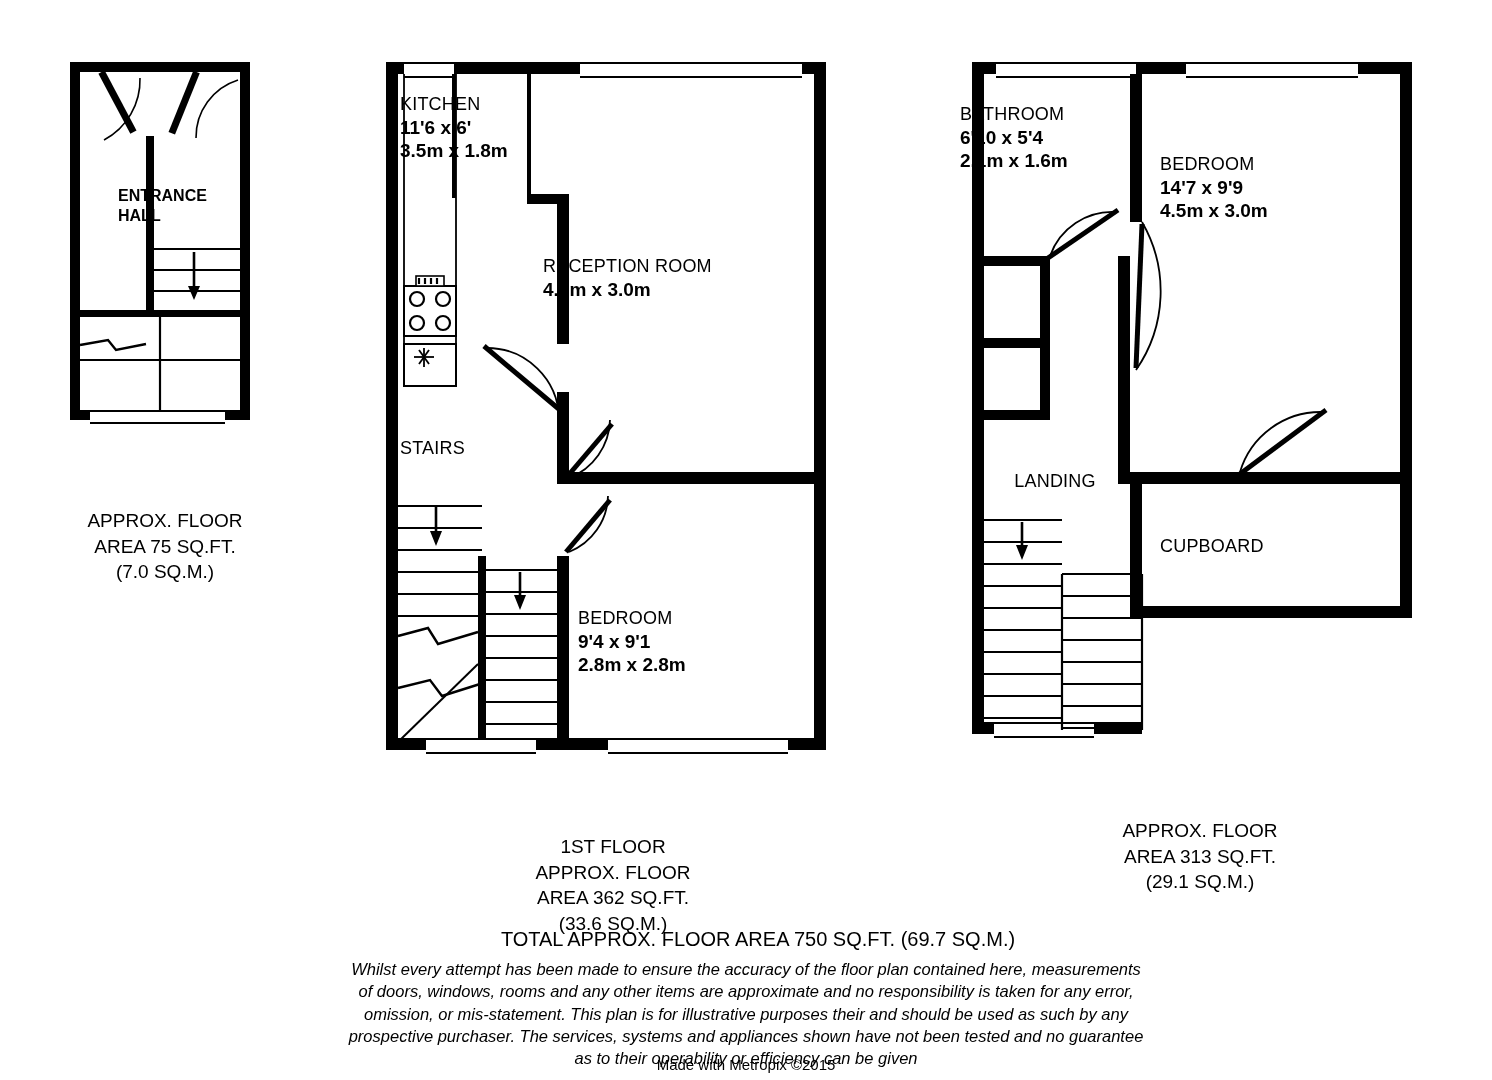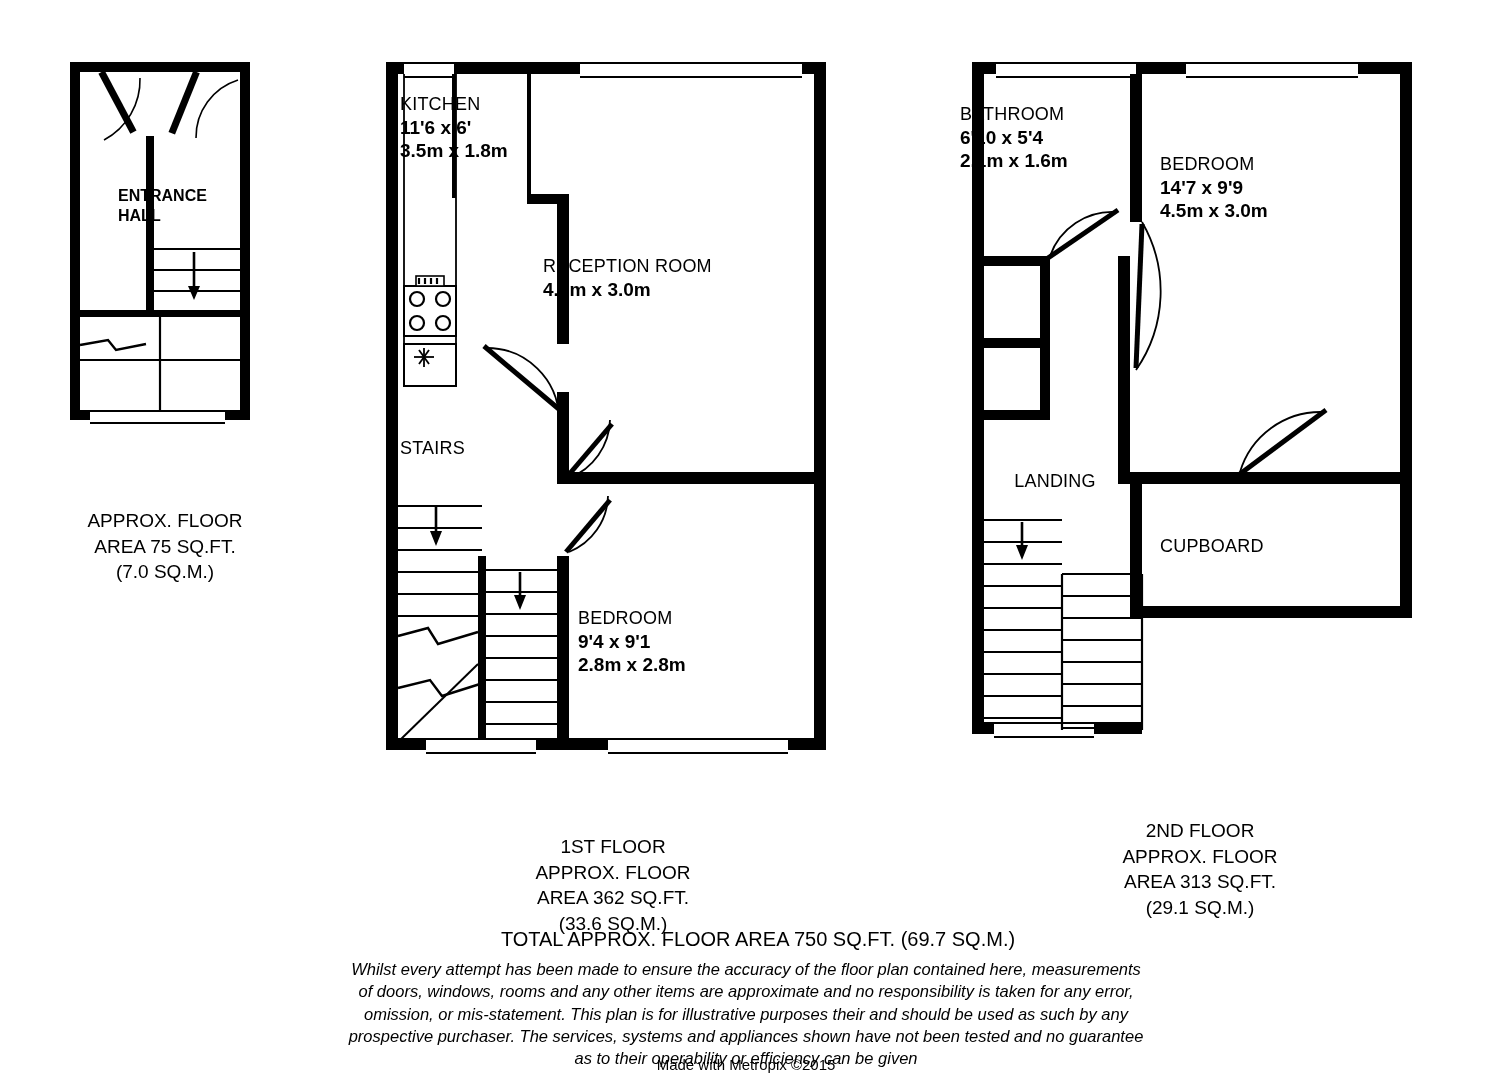--- a/index.html
+++ b/index.html
@@ -206,21 +206,20 @@
 
     <div class="label room-name" style="left:980px; top:462px; width:150px; text-align:center;margin-top:9px;">
       <div>LANDING</div>
     </div>
 
     <div class="label room-name" style="left:1160px; top:536px; width:220px;">
       <div>CUPBOARD</div>
     </div>
 
     <div class="floor-cap" style="left:1055px; top:818px; width:290px;">
-      <div>2ND FLOOR</div>
       <div>APPROX. FLOOR</div>
       <div>AREA 313 SQ.FT.</div>
       <div>(29.1 SQ.M.)</div>
     </div>
   </div>
 
   <svg class="overlay" viewBox="0 0 1492 1080">
     <g stroke="#000" fill="none" stroke-width="2.2">
 
       <g>

